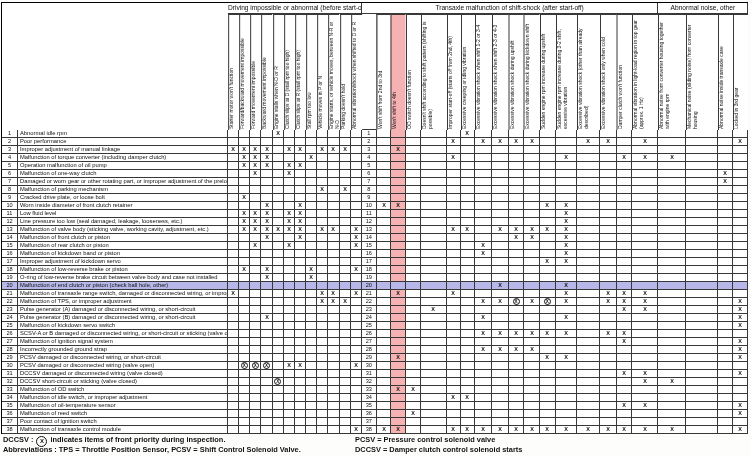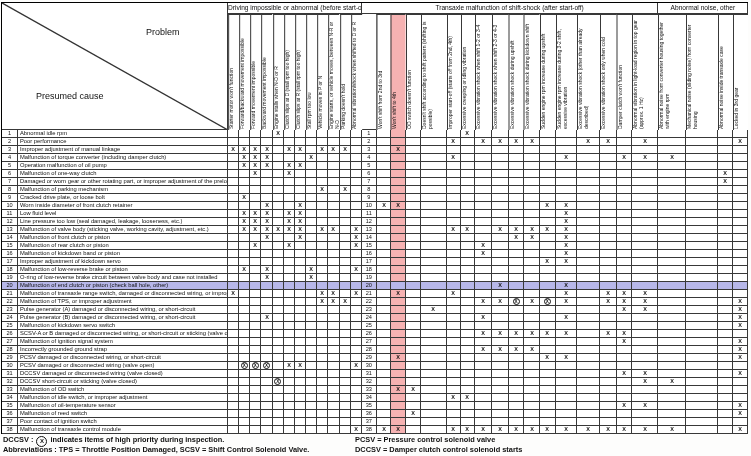--- a/index.html
+++ b/index.html
@@ -24,27 +24,20 @@
   #footer .fl2{position:absolute;left:0;top:10px;white-space:nowrap;}
   #footer .fr{position:absolute;left:352px;top:0;white-space:nowrap;}
   #footer .fr2{position:absolute;left:352px;top:10px;white-space:nowrap;}
   .ncirc{display:inline-flex;align-items:center;justify-content:center;width:9px;height:9px;border:1px solid #111;border-radius:50%;font-size:6px;margin:0 1px;vertical-align:-1px;}
 </style>
 </head>
 <body>
 
 <div id="page">
   <div id="matrix" style="grid-template-columns: 16px 210px 11.17px 11.17px 11.17px 11.17px 11.17px 11.17px 11.17px 11.17px 11.17px 11.17px 11.17px 11.17px 15px 14.5px 14.5px 15px 26px 14px 14px 17px 17px 15.5px 15.5px 16px 21px 23px 17px 15.5px 26px 28px 32px 15px 15px; grid-template-rows: 11px 116px repeat(38, 8px);">
-      <div class="c corner" style="grid-area: 1 / 1 / 3 / 3;">
-        <svg width="226" height="127">
-          <line x1="0" y1="0" x2="226" y2="127" stroke="#333" stroke-width="1.4"></line>
-        </svg>
-        <span class="problem">Problem</span>
-        <span class="cause">Presumed cause</span>
-      </div>
       <div class="c gtitle" style="grid-area: 1 / 3 / auto / 15;">Driving impossible or abnormal (before start-off)</div>
       <div class="c gtitle" style="grid-area: 1 / 15 / auto / 32;">Transaxle malfunction of shift-shock (after start-off)</div>
       <div class="c gtitle" style="grid-area: 1 / 32 / auto / 36;">Abnormal noise, other</div>
       <div class="c vlabel" style="grid-area: 2 / 3;">Starter motor won't function</div>
       <div class="c vlabel" style="grid-area: 2 / 4;">Forward/backward movement impossible</div>
       <div class="c vlabel" style="grid-area: 2 / 5;">Forward movement impossible</div>
       <div class="c vlabel" style="grid-area: 2 / 6;">Backward movement impossible</div>
       <div class="c vlabel" style="grid-area: 2 / 7;">Engine stalls when N-D or R</div>
       <div class="c vlabel" style="grid-area: 2 / 8;">Clutch slips at D (stall rpm too high)</div>
       <div class="c vlabel" style="grid-area: 2 / 9;">Clutch slips at R (stall rpm too high)</div>
@@ -1778,19 +1771,19 @@
       <div class="c mark" style="grid-area: 40 / 33;"></div>
       <div class="c mark" style="grid-area: 40 / 34;"></div>
       <div class="c mark" style="grid-area: 40 / 35;">
         <span class="xg">X</span>
       </div>
     </div>
   <div id="footer">
     <div class="fl">
       <span>DCCSV :</span>
       <span class="ncirc">X</span>
-      <span>indicates items of high priority during inspection.</span>
+      <span>indicates items of front priority during inspection.</span>
     </div>
-    <div class="fl2">Abbreviations : TPS = Throttle Position Damaged, SCSV = Shift Control Solenoid Valve.</div>
+    <div class="fl2">Abbreviations : TPS = Throttle Position Sensor, PCSV = Shift Control Solenoid Valve.</div>
     <div class="fr">PCSV = Pressure control solenoid valve</div>
     <div class="fr2">DCCSV = Damper clutch control solenoid starts</div>
   </div>
 </div>
 
 </body></html>

